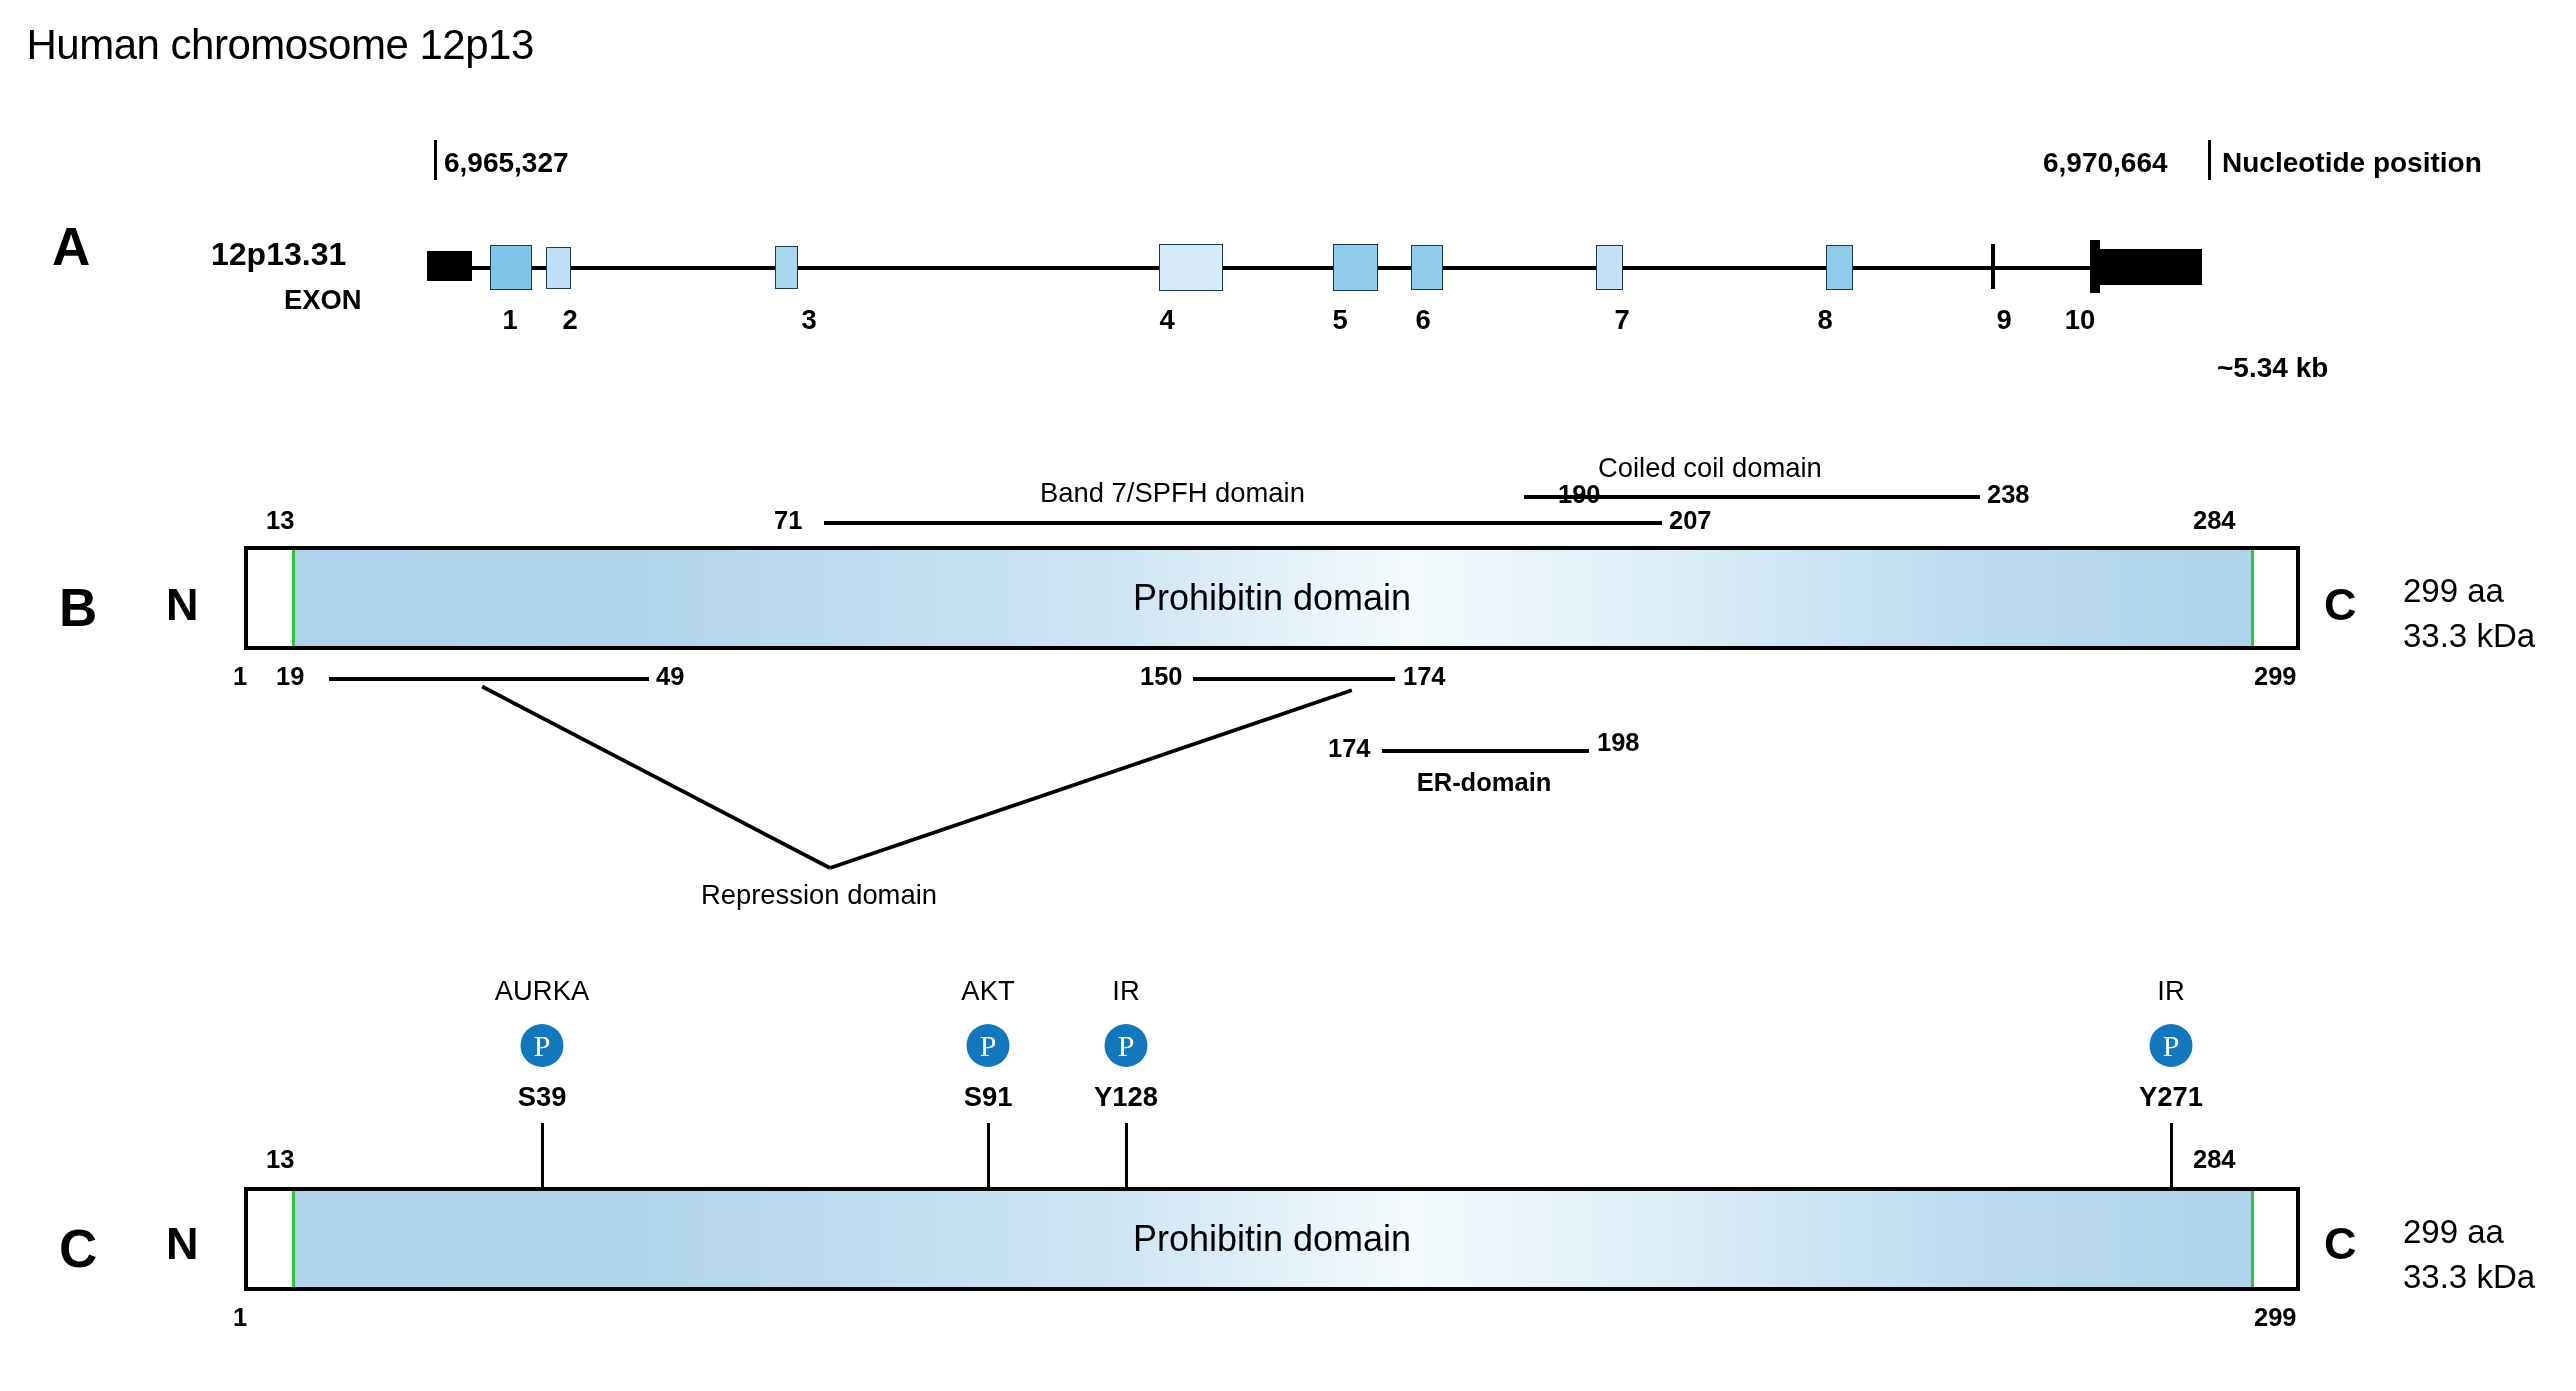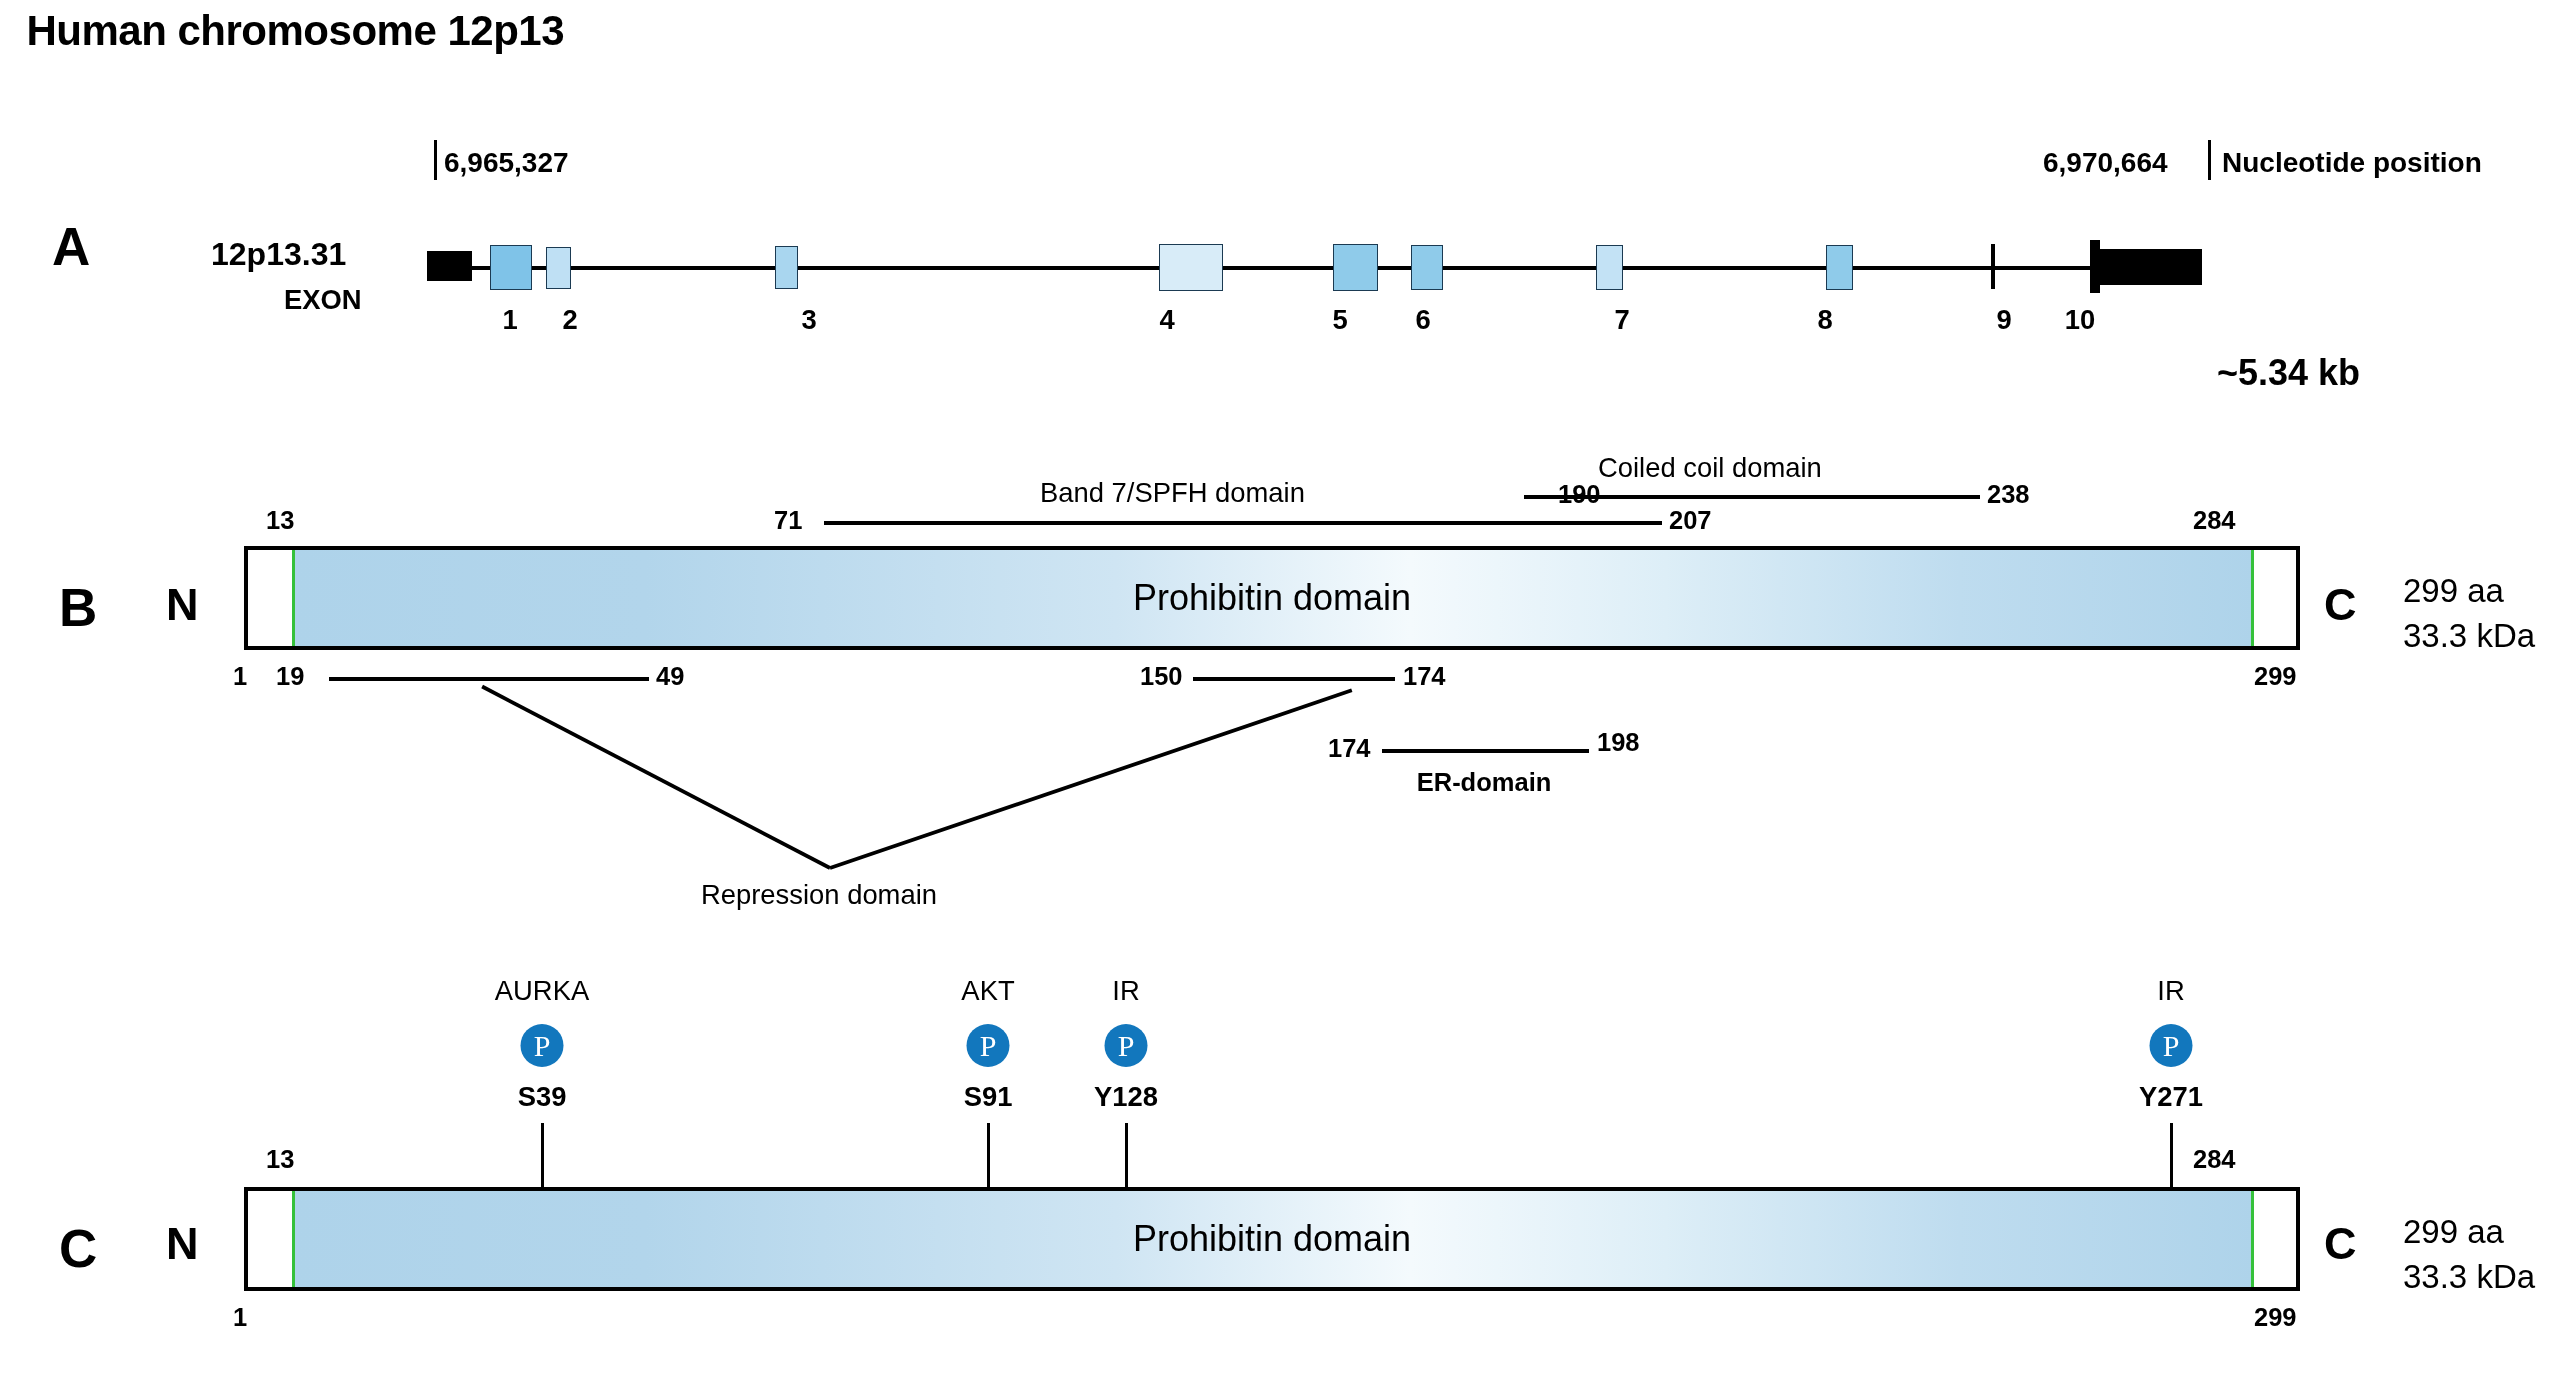--- a/index.html
+++ b/index.html
@@ -14,23 +14,23 @@
     background: #ffffff;
     font-family: "Liberation Sans", sans-serif;
     color: #000000;
     overflow: hidden;
   }
   .abs { position: absolute; }
   .ctr { transform: translateX(-50%); text-align: center; white-space: nowrap; }
 
   
   #title {
-    left: 26.5px; top: 7px;
+    left: 26.5px; top: 21px;
     font-size: 42px;
-    font-weight: bold;
+    font-weight: normal;
     letter-spacing: -0.5px;
     white-space: nowrap;
     text-align: center;
   }
 
   
   .panel-letter {
     font-size: 53px;
     font-weight: bold;
   }
@@ -68,21 +68,21 @@
   }
   #exon9-tick {
     left: 1991px; top: 244px;
     width: 3.8px; height: 45px;
     background: #000;
   }
   .exon-num { font-size: 27.4px; font-weight: bold; }
 
   #chrom-band { left: 211px; top: 236px; font-size: 32px; font-weight: bold; }
   #exon-word  { left: 284px; top: 284px; font-size: 27.4px; font-weight: bold; }
-  #kb-label   { left: 2217px; top: 352px; font-size: 36px; font-weight: bold; }
+  #kb-label   { left: 2217px; top: 352px; font-size: 28px; font-weight: bold; }
 
   .nt-tick { width: 2.8px; background: #000; }
 
   
   .prot-bar {
     border: 4.7px solid #000;
     box-sizing: border-box;
     background: #ffffff;
   }
   .prot-fill {

